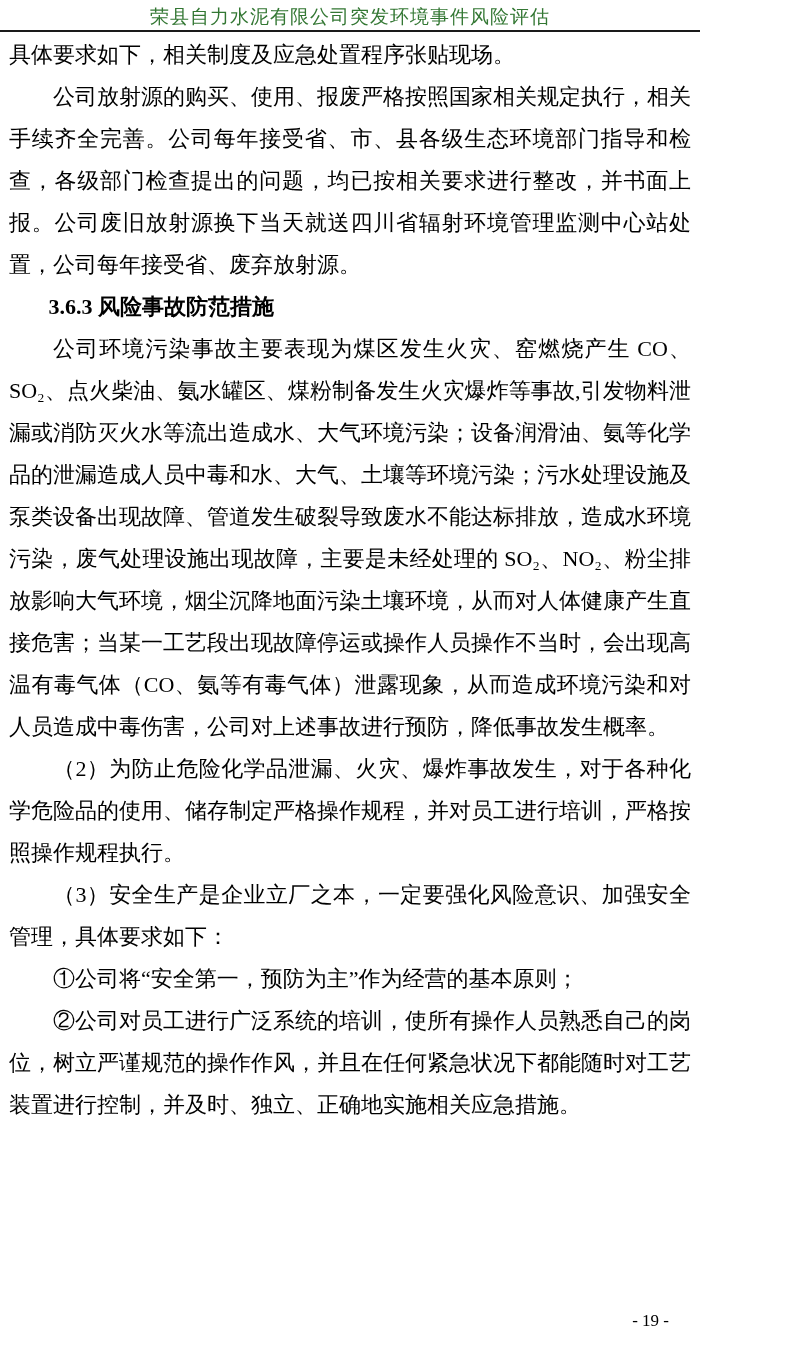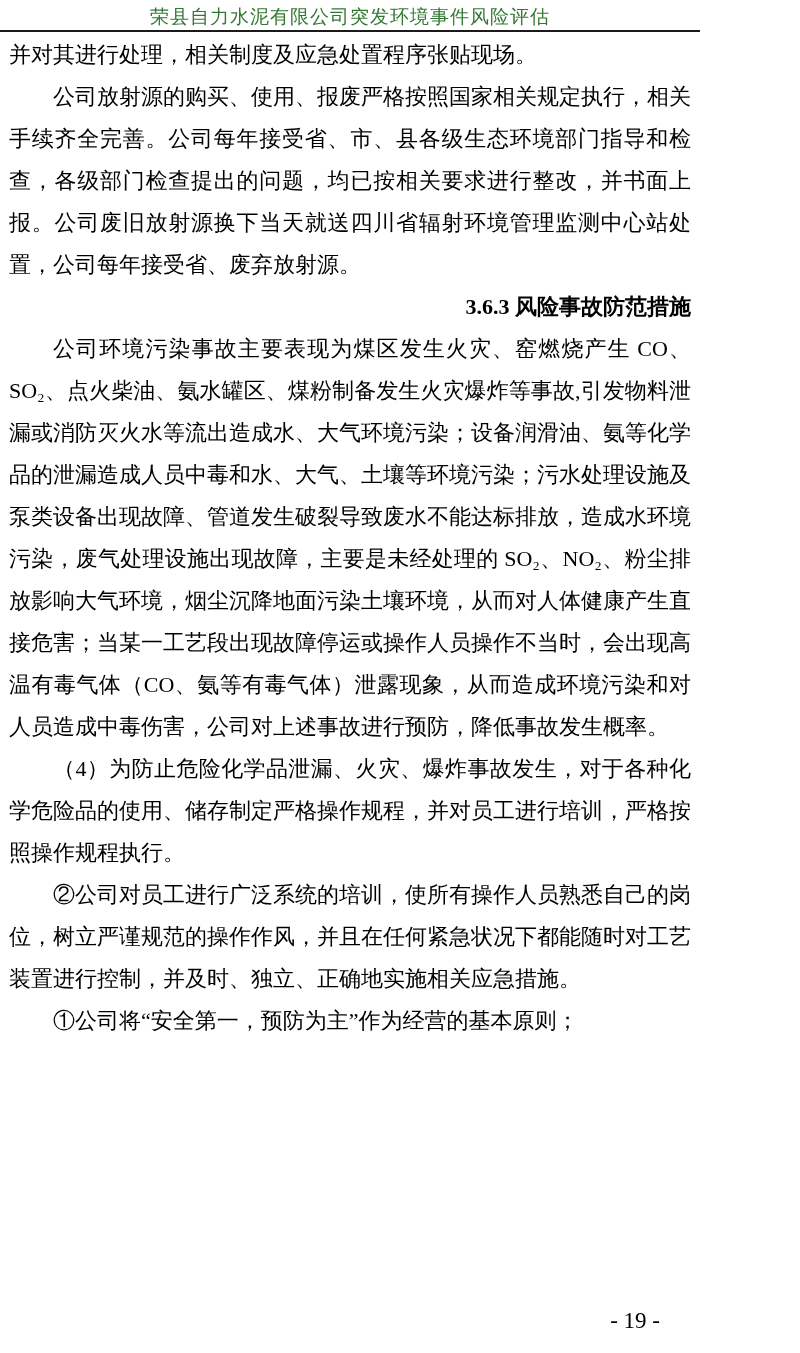--- a/index.html
+++ b/index.html
@@ -46,48 +46,49 @@
   }
   .para.no-indent {
     text-indent: 0;
   }
   .heading {
     margin: 0;
     text-indent: 1.8em;
     font-weight: bold;
     font-size: 22px;
     line-height: 42px;
-    text-align: right;
+    text-align: left;
   }
   .footer {
     position: absolute;
-    right: 40px;
+    right: 31px;
     bottom: 22px;
-    font-size: 23px;
+    font-size: 17px;
     line-height: 20px;
     color: #000000;
   }
 </style>
 </head>
 <body>
 
 <div class="page">
 
   <div class="header">
     <div class="header-title" style="color: rgb(51, 119, 51);">荣县自力水泥有限公司突发环境事件风险评估</div>
     <hr class="header-rule">
   </div>
 
   <div class="content">
-    <p class="para no-indent">并对其进行处理，相关制度及应急处置程序张贴现场。</p>
+    <p class="para no-indent">具体要求如下，相关制度及应急处置程序张贴现场。</p>
     <p class="para">公司放射源的购买、使用、报废严格按照国家相关规定执行，相关手续齐全完善。公司每年接受省、市、县各级生态环境部门指导和检查，各级部门检查提出的问题，均已按相关要求进行整改，并书面上报。公司废旧放射源换下当天就送四川省辐射环境管理监测中心站处置，公司每年接受省、废弃放射源。</p>
     <div class="heading">3.6.3 风险事故防范措施</div>
     <p class="para">公司环境污染事故主要表现为煤区发生火灾、窑燃烧产生 CO、SO₂、点火柴油、氨水罐区、煤粉制备发生火灾爆炸等事故,引发物料泄漏或消防灭火水等流出造成水、大气环境污染；设备润滑油、氨等化学品的泄漏造成人员中毒和水、大气、土壤等环境污染；污水处理设施及泵类设备出现故障、管道发生破裂导致废水不能达标排放，造成水环境污染，废气处理设施出现故障，主要是未经处理的 SO₂、NO₂、粉尘排放影响大气环境，烟尘沉降地面污染土壤环境，从而对人体健康产生直接危害；当某一工艺段出现故障停运或操作人员操作不当时，会出现高温有毒气体（CO、氨等有毒气体）泄露现象，从而造成环境污染和对人员造成中毒伤害，公司对上述事故进行预防，降低事故发生概率。</p>
-    <p class="para">（4）为防止危险化学品泄漏、火灾、爆炸事故发生，对于各种化学危险品的使用、储存制定严格操作规程，并对员工进行培训，严格按照操作规程执行。</p>
+    <p class="para">（2）为防止危险化学品泄漏、火灾、爆炸事故发生，对于各种化学危险品的使用、储存制定严格操作规程，并对员工进行培训，严格按照操作规程执行。</p>
+    <p class="para">（3）安全生产是企业立厂之本，一定要强化风险意识、加强安全管理，具体要求如下：</p>
+    <p class="para">①公司将“安全第一，预防为主”作为经营的基本原则；</p>
     <p class="para">②公司对员工进行广泛系统的培训，使所有操作人员熟悉自己的岗位，树立严谨规范的操作作风，并且在任何紧急状况下都能随时对工艺装置进行控制，并及时、独立、正确地实施相关应急措施。</p>
-    <p class="para">①公司将“安全第一，预防为主”作为经营的基本原则；</p>
   </div>
 
   <div class="footer">
     <span>- 19 -</span>
   </div>
 
 </div>
 
 </body></html>

